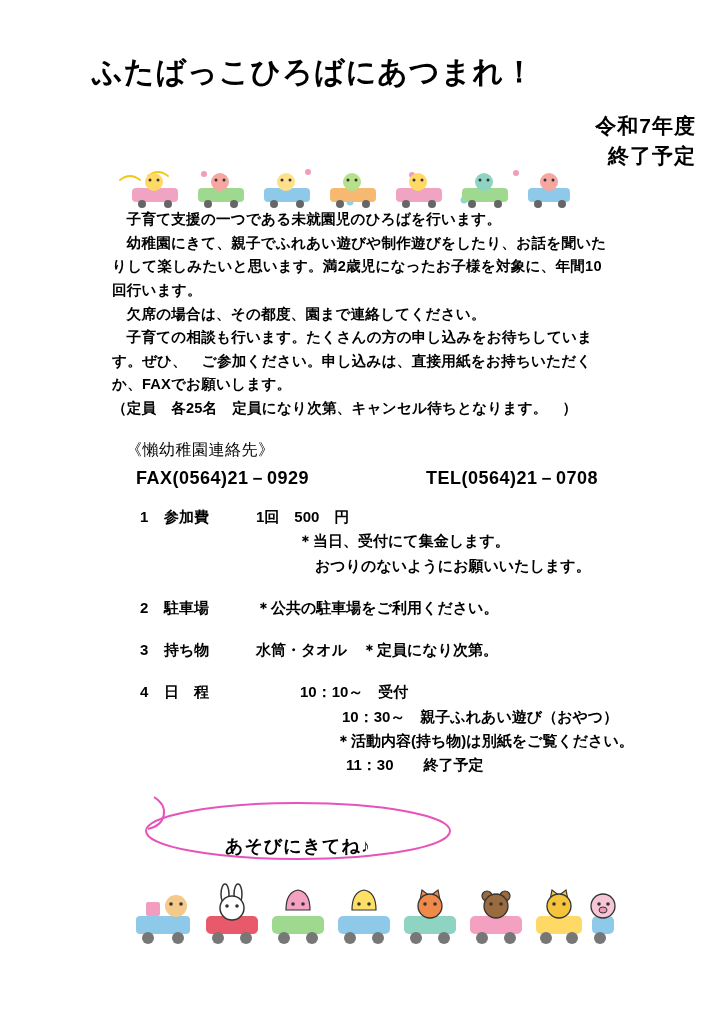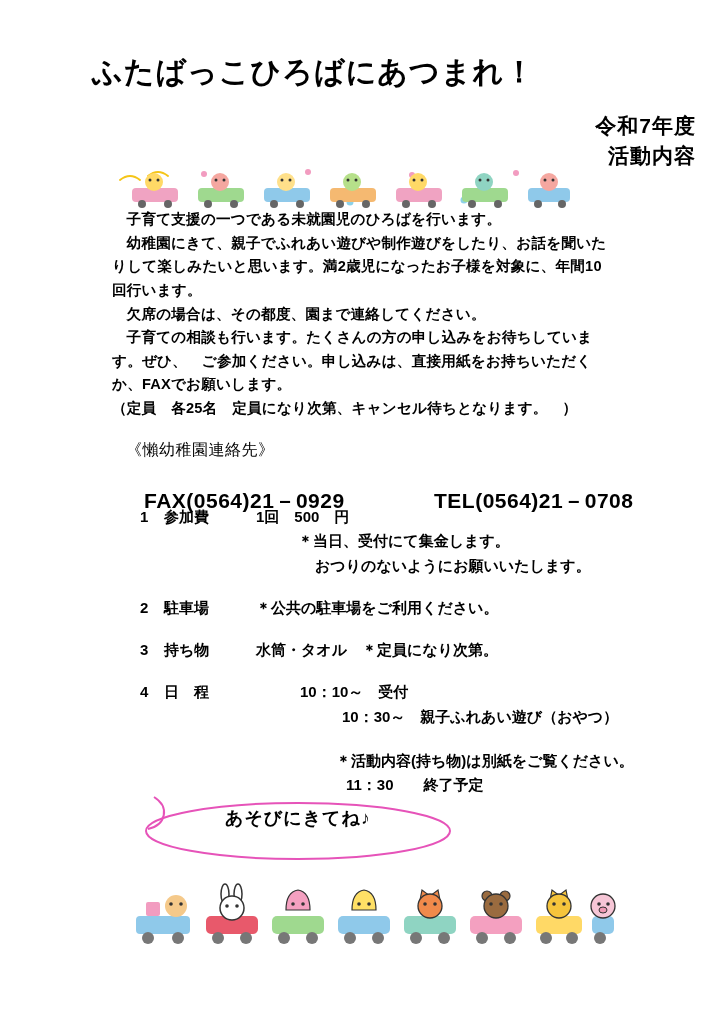--- a/index.html
+++ b/index.html
@@ -86,27 +86,26 @@
     top: 440px;
     left: 126px;
     font-size: 16px;
     font-weight: normal;
     letter-spacing: 0.5px;
     white-space: nowrap;
   }
   .contact-row {
     position: absolute;
     top: 466px;
-    left: 144px;
+    left: 136px;
     width: 510px;
-    font-size: 21px;
+    font-size: 18px;
     font-weight: bold;
     letter-spacing: 0.5px;
     display: flex;
-    margin-top: 21px;
   }
   .contact-fax { width: 290px; }
   .contact-tel { }
 
   
   .info {
     position: absolute;
     top: 505px;
     left: 140px;
     width: 530px;
@@ -133,35 +132,34 @@
     padding-left: 175px;
     white-space: nowrap;
   }
   .sched {
     padding-left: 158px;
     white-space: nowrap;
   }
   .sched-star {
     padding-left: 142px;
     white-space: nowrap;
-    margin-top: 20px;
   }
 
   
   .bubble-wrap {
     position: absolute;
     top: 795px;
     left: 130px;
     width: 330px;
     height: 70px;
   }
   .bubble-wrap svg { display: block; }
   .bubble-text {
     position: absolute;
-    top: 806px;
+    top: 834px;
     left: 225px;
     font-size: 18px;
     font-weight: bold;
     letter-spacing: 1px;
     white-space: nowrap;
   }
 
   
   .train-bottom {
     position: absolute;
@@ -171,21 +169,21 @@
     height: 68px;
   }
 </style>
 </head>
 <body>
 
 <div class="page">
 
   <div class="title">ふたばっこひろばにあつまれ！</div>
   <div class="year">令和7年度</div>
-  <div class="kindergarten">活動内容</div>
+  <div class="kindergarten">終了予定</div>
 
   <div class="train-top">
     <svg width="470" height="42" viewBox="0 0 470 42" xmlns="http://www.w3.org/2000/svg">
 
       <g stroke="#f5c518" stroke-width="2" stroke-linecap="round" fill="none">
         <path d="M8 14 q10 -8 20 0"></path>
         <path d="M36 10 q10 -8 20 0"></path>
       </g>
 
       <g fill="#f29cc0">

